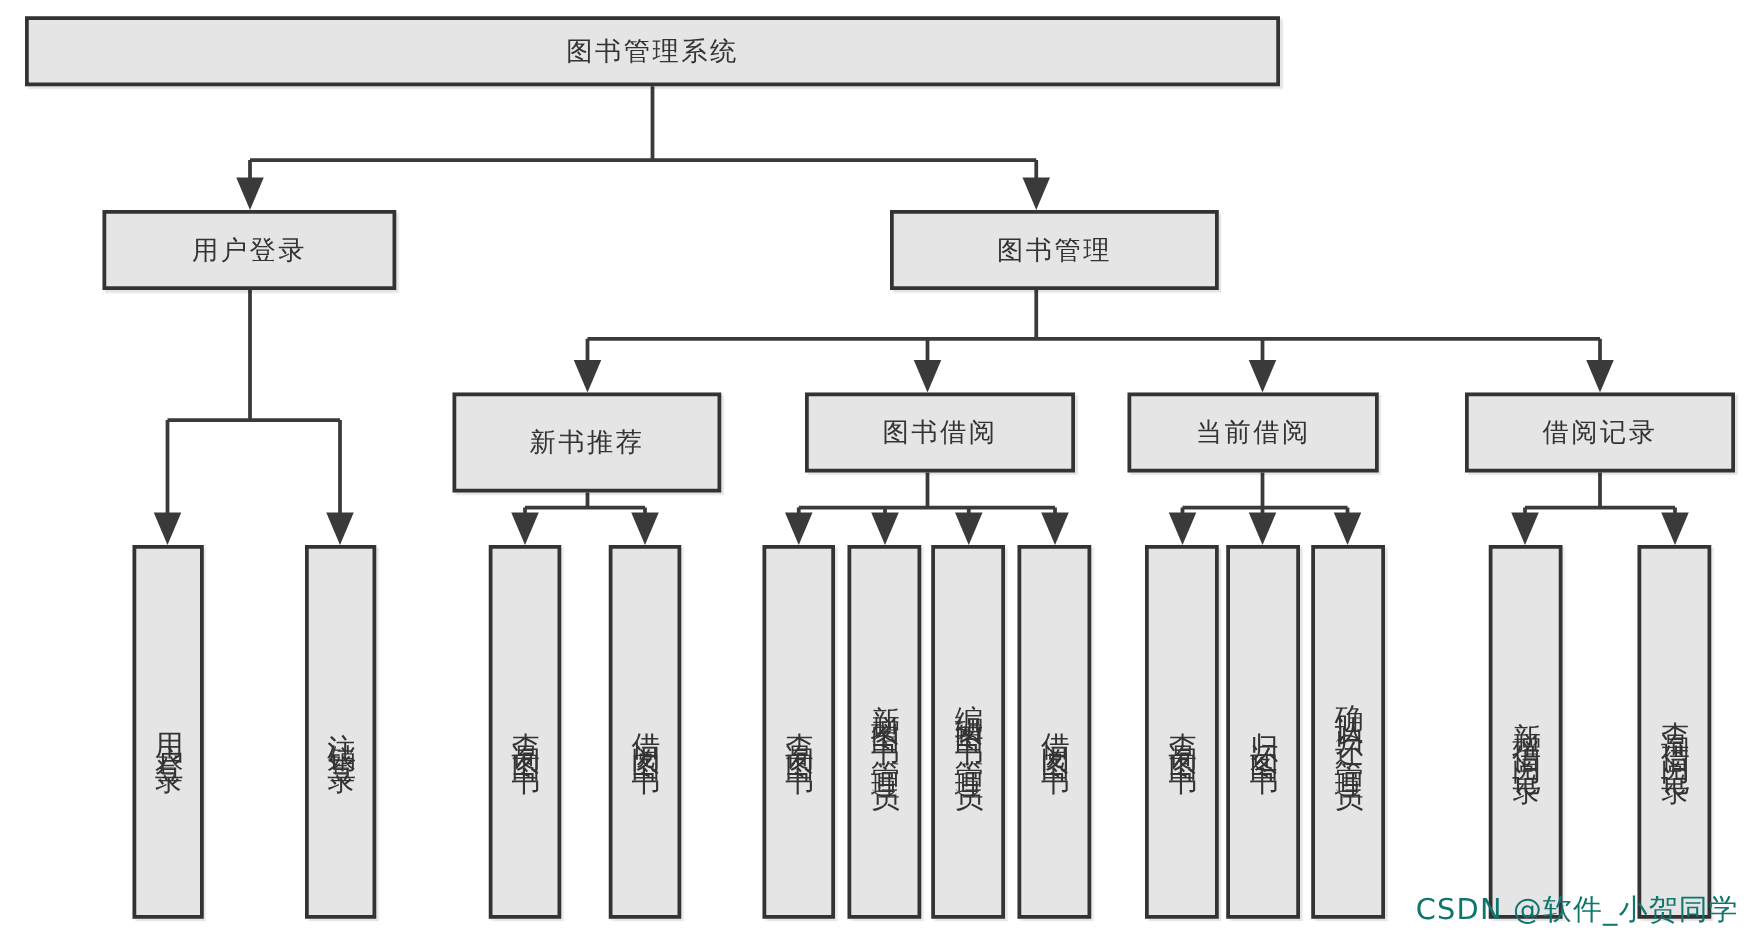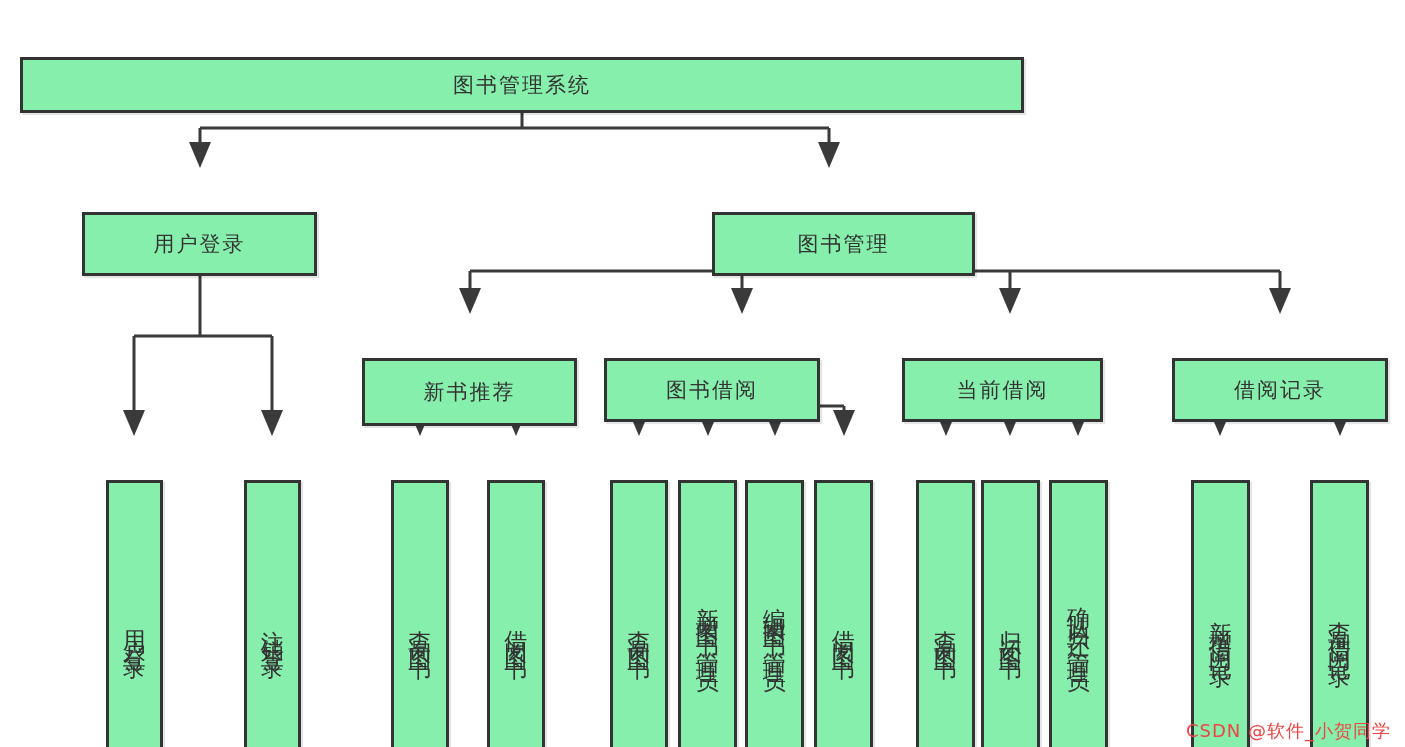--- a/index.html
+++ b/index.html
@@ -2,33 +2,33 @@
 <html><head>
 <meta charset="utf-8">
 <style>
   html,body { margin:0; padding:0; background:#ffffff; }
   .canvas {
     position:relative; width:1405px; height:747px; background:#ffffff;
     font-family:"DejaVu Sans", sans-serif; overflow:hidden;
   }
   .connector-svg { position:absolute; left:0; top:0; z-index:1; }
   .box {
-    position:absolute; box-sizing:border-box; background:#86efac;
+    position:absolute; box-sizing:border-box; background:#e5e5e5;
     border:3px solid #333333; display:flex; align-items:center; justify-content:center;
-    z-index:2; box-shadow:2px 2px 1px rgba(0,0,0,0.10);margin-top:44px;
+    z-index:2; box-shadow:2px 2px 1px rgba(0,0,0,0.10);
   }
   .hlabel { font-size:21px; color:#333333; letter-spacing:2px; white-space:nowrap; }
   .vlabel {
     writing-mode:vertical-rl; text-orientation:mixed;
     font-size:23px; color:#333333; letter-spacing:9px; line-height:1.15;
     white-space:nowrap;
   }
   .watermark {
     position:absolute; right:14px; bottom:4px; z-index:5;
-    color:#ef4444; font-size:18px; letter-spacing:1px; white-space:nowrap;
+    color:#0f766e; font-size:23px; letter-spacing:1px; white-space:nowrap;
   }
 </style>
 </head>
 <body>
 
 <div class="canvas">
 
   <svg class="connector-svg" width="1405" height="747" viewBox="0 0 1405 747">
     <g stroke="#3a3a3a" stroke-width="3" fill="none">
       <path d="M522,67 L522,128 M200,128 L829,128 M200,128 L200,146 M829,128 L829,146"></path>
@@ -66,24 +66,24 @@
     <span class="hlabel">图书管理系统</span>
   </div>
 
   <div class="box" style="left:82px; top:168px; width:235px; height:64px;">
     <span class="hlabel">用户登录</span>
   </div>
   <div class="box" style="left:712px; top:168px; width:263px; height:64px;">
     <span class="hlabel">图书管理</span>
   </div>
 
-  <div class="box" style="left:362px; top:314px; width:215px; height:68px;">
+  <div class="box" style="left:362px; top:314px; width:215px; height:80px;">
     <span class="hlabel">新书推荐</span>
   </div>
-  <div class="box" style="left:604px; top:314px; width:216px; height:64px;">
+  <div class="box" style="left:644px; top:314px; width:216px; height:64px;">
     <span class="hlabel">图书借阅</span>
   </div>
   <div class="box" style="left:902px; top:314px; width:201px; height:64px;">
     <span class="hlabel">当前借阅</span>
   </div>
   <div class="box" style="left:1172px; top:314px; width:216px; height:64px;">
     <span class="hlabel">借阅记录</span>
   </div>
 
   <div class="box" style="left:106px; top:436px; width:57px; height:299px;">

